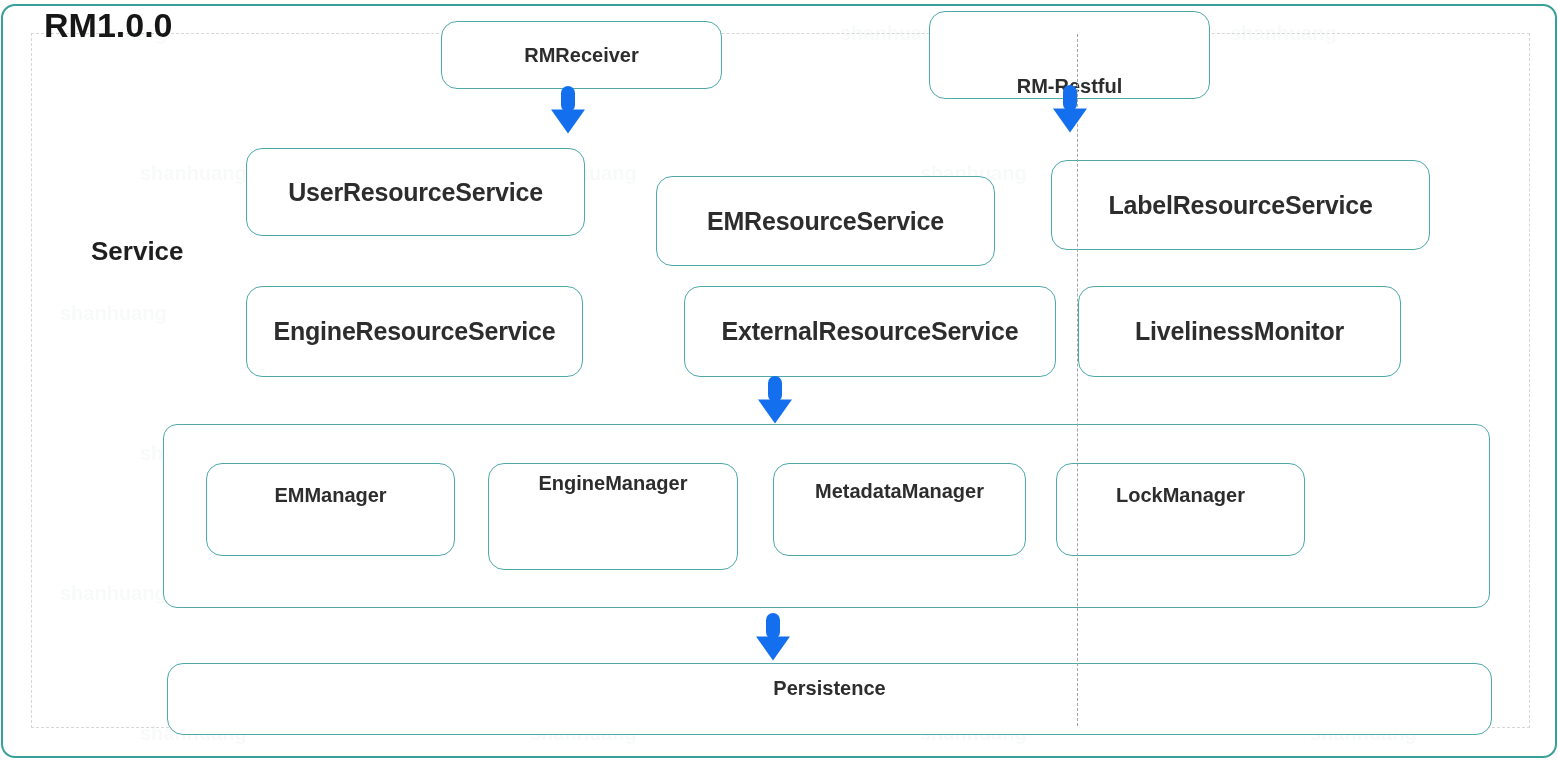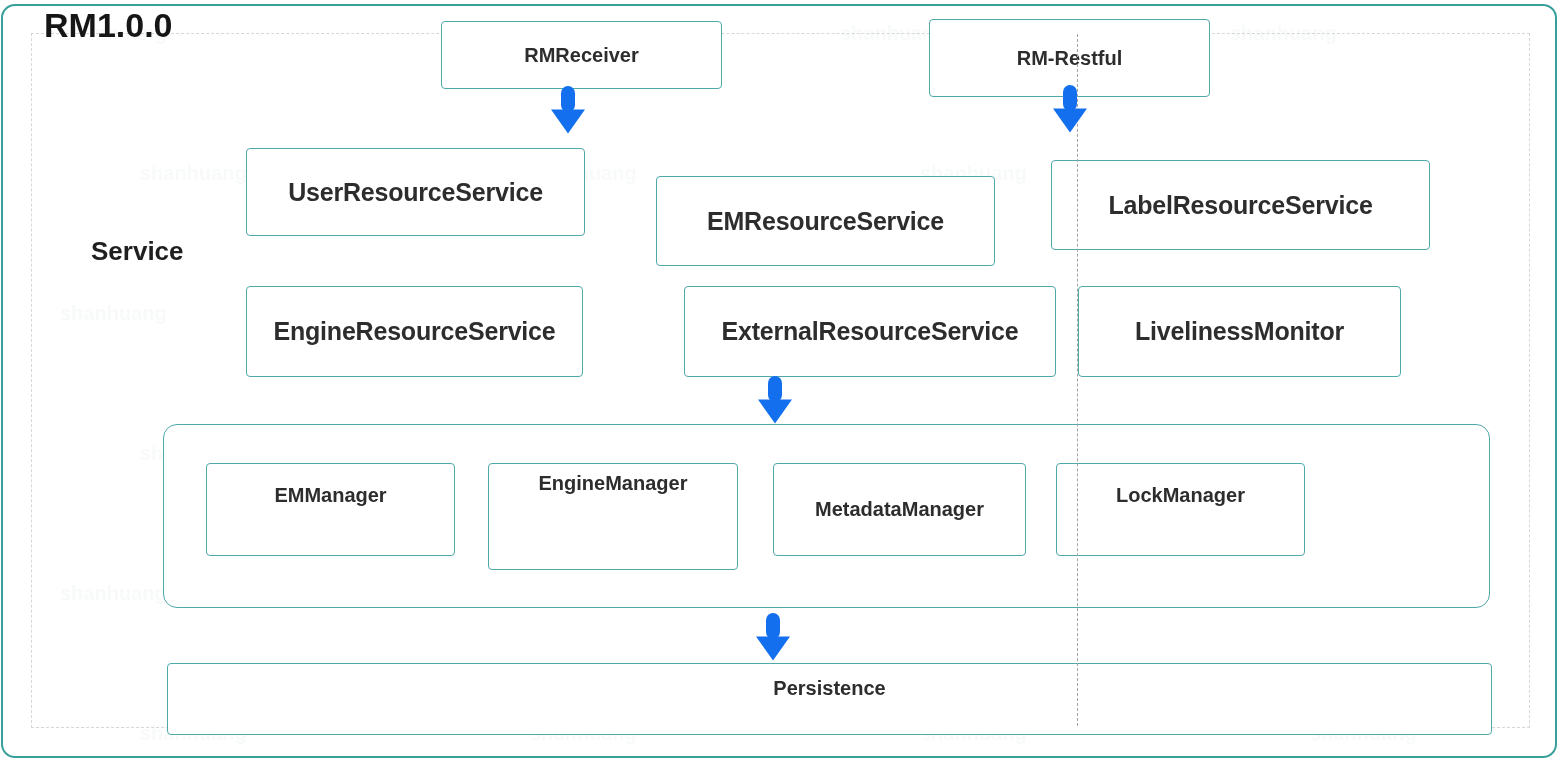--- a/index.html
+++ b/index.html
@@ -24,21 +24,21 @@
   .vline{position:absolute;left:1077px;top:34px;height:692px;width:0;
     border-left:1px dashed #a3a3a3;z-index:12;}
 
   .title{position:absolute;left:44px;top:6px;font-size:34px;font-weight:800;
     color:#161616;letter-spacing:0;z-index:5;}
 
   .section-label{position:absolute;left:62px;top:236px;font-size:26px;font-weight:800;
     color:#1f1f1f;z-index:5;margin-left:29px;}
 
   .node{position:absolute;background:#fff;border:1.5px solid var(--node-teal);
-    border-radius:4px;display:flex;align-items:center;justify-content:center;
+    border-radius:16px;display:flex;align-items:center;justify-content:center;
     color:var(--ink);font-weight:800;z-index:10;box-sizing:border-box;}
   .node.top-align{align-items:flex-start;}
 
   .group{position:absolute;background:#fff;border:1.5px solid var(--node-teal);
     border-radius:14px;z-index:8;box-sizing:border-box;}
 
   .fs20{font-size:20px;}
   .fs25{font-size:25px;letter-spacing:-0.2px;}
 
   .arrow{position:absolute;width:36px;height:48px;z-index:20;}
@@ -83,21 +83,21 @@
 
   <div class="inner-dashed"></div>
 
   <div class="title">RM1.0.0</div>
 
   <div class="section-label">Service</div>
 
   <div class="node fs20" style="left:441px;top:21px;width:281px;height:68px;">
     <span>RMReceiver</span>
   </div>
-  <div class="node fs20" style="left:929px;top:19px;width:281px;height:78px;">
+  <div class="node fs20" style="left:929px;top:11px;width:281px;height:88px;align-items:flex-end;">
     <span>RM-Restful</span>
   </div>
 
   <div class="node fs25" style="left:246px;top:148px;width:339px;height:88px;">
     <span>UserResourceService</span>
   </div>
   <div class="node fs25" style="left:656px;top:148px;width:339px;height:90px;margin-top:28px;">
     <span>EMResourceService</span>
   </div>
   <div class="node fs25" style="left:1051px;top:160px;width:379px;height:90px;">
@@ -115,21 +115,21 @@
   </div>
 
   <div class="group" style="left:163px;top:424px;width:1327px;height:184px;"></div>
 
   <div class="node fs20 top-align" style="left:206px;top:463px;width:249px;height:93px;padding-top:20px;">
     <span>EMManager</span>
   </div>
   <div class="node fs20 top-align" style="left:488px;top:463px;width:250px;height:107px;padding-top:8px;">
     <span>EngineManager</span>
   </div>
-  <div class="node fs20 top-align" style="left:773px;top:463px;width:253px;height:93px;padding-top:34px;">
+  <div class="node fs20 top-align" style="left:773px;top:463px;width:253px;height:93px;padding-top:16px;">
     <span>MetadataManager</span>
   </div>
   <div class="node fs20 top-align" style="left:1056px;top:463px;width:249px;height:93px;padding-top:20px;">
     <span>LockManager</span>
   </div>
 
   <div class="node fs20 top-align" style="left:167px;top:663px;width:1325px;height:72px;padding-top:13px;">
     <span>Persistence</span>
   </div>
 

